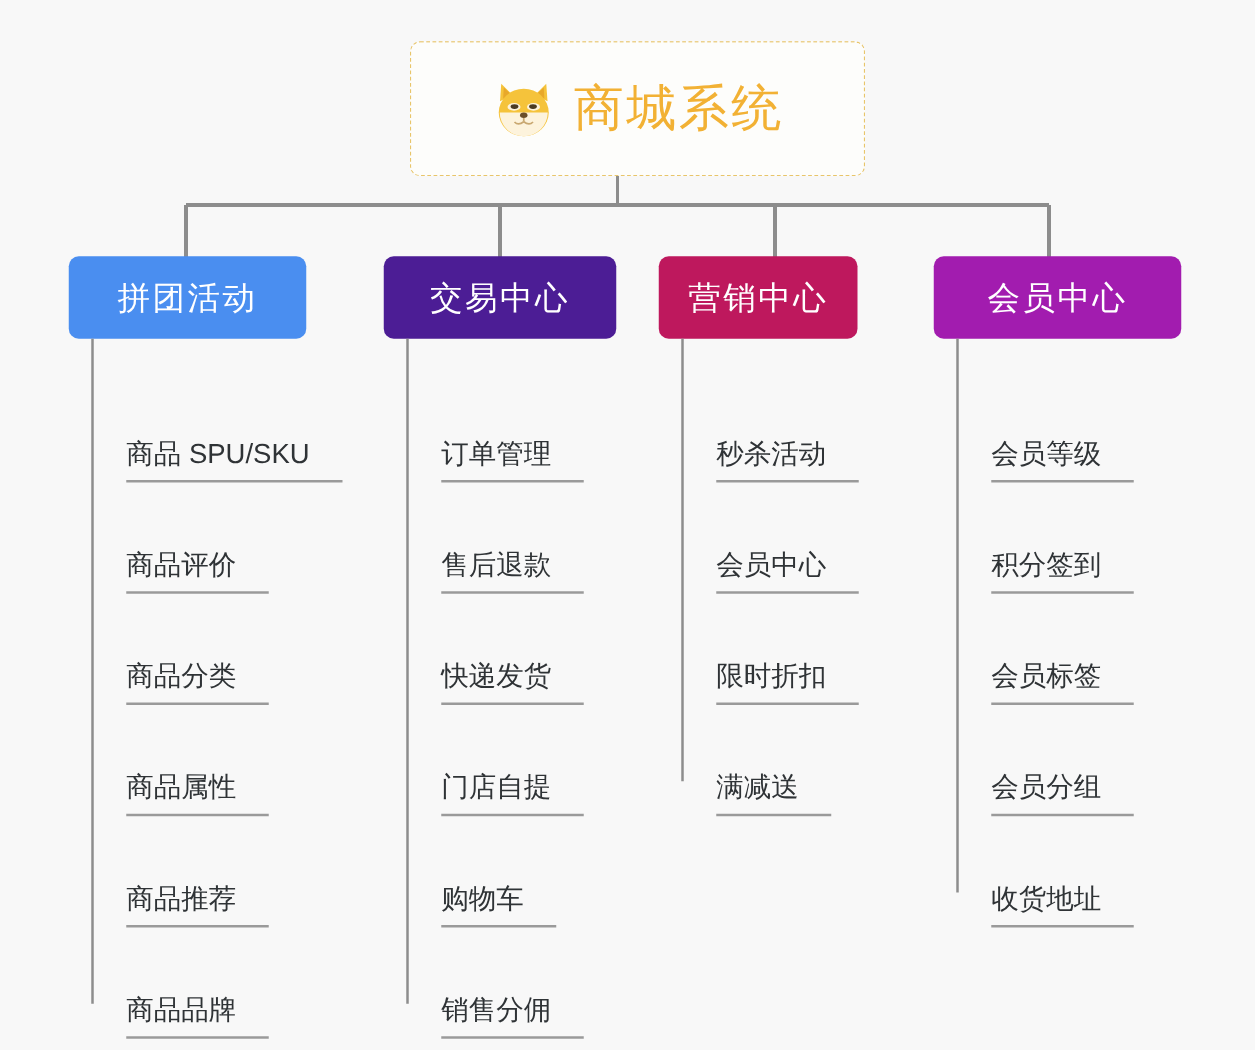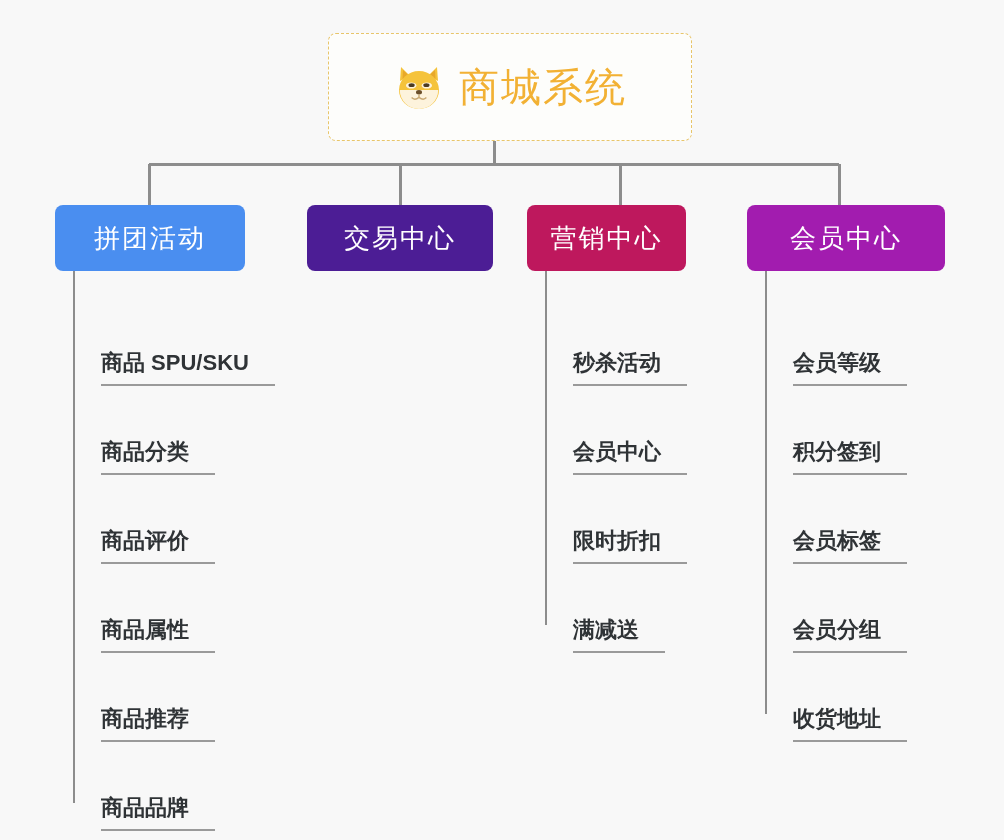--- a/index.html
+++ b/index.html
@@ -99,21 +99,20 @@
     box-sizing: border-box;
   }
   .leaf-text {
     font-size: 22px;
     color: #2f3336;
     line-height: 1.1;
     padding-bottom: 9px;
     white-space: nowrap;
     border-bottom: 2px solid #9a9a9a;
     padding-right: 26px;
-    font-weight: bold;
   }
 
   
   #branch-0 { left: 55px; }
   #branch-0 .branch-header { width: 190px; background: #4a8ef0; }
   #branch-1 { left: 307px; }
   #branch-1 .branch-header { width: 186px; background: #4c1d95; }
   #branch-2 { left: 527px; }
   #branch-2 .branch-header { width: 159px; background: #be185d; }
   #branch-3 { left: 747px; }
@@ -160,41 +159,62 @@
   <div class="branch" id="branch-0">
     <div class="branch-header">
       <span>拼团活动</span>
     </div>
     <div class="leaf-list">
       <div class="leaf-spine"></div>
       <div class="leaf-item">
           <span class="leaf-text">商品 SPU/SKU</span>
         </div>
       <div class="leaf-item">
+          <span class="leaf-text">商品评价</span>
+        </div>
+      <div class="leaf-item">
           <span class="leaf-text">商品分类</span>
         </div>
       <div class="leaf-item">
-          <span class="leaf-text">商品评价</span>
-        </div>
-      <div class="leaf-item">
           <span class="leaf-text">商品属性</span>
         </div>
       <div class="leaf-item">
           <span class="leaf-text">商品推荐</span>
         </div>
       <div class="leaf-item">
           <span class="leaf-text">商品品牌</span>
         </div>
     </div>
   </div>
 
   <div class="branch" id="branch-1">
     <div class="branch-header">
       <span>交易中心</span>
     </div>
+    <div class="leaf-list">
+      <div class="leaf-spine"></div>
+      <div class="leaf-item">
+          <span class="leaf-text">订单管理</span>
+        </div>
+      <div class="leaf-item">
+          <span class="leaf-text">售后退款</span>
+        </div>
+      <div class="leaf-item">
+          <span class="leaf-text">快递发货</span>
+        </div>
+      <div class="leaf-item">
+          <span class="leaf-text">门店自提</span>
+        </div>
+      <div class="leaf-item">
+          <span class="leaf-text">购物车</span>
+        </div>
+      <div class="leaf-item">
+          <span class="leaf-text">销售分佣</span>
+        </div>
+    </div>
   </div>
 
   <div class="branch" id="branch-2">
     <div class="branch-header">
       <span>营销中心</span>
     </div>
     <div class="leaf-list">
       <div class="leaf-spine"></div>
       <div class="leaf-item">
           <span class="leaf-text">秒杀活动</span>

